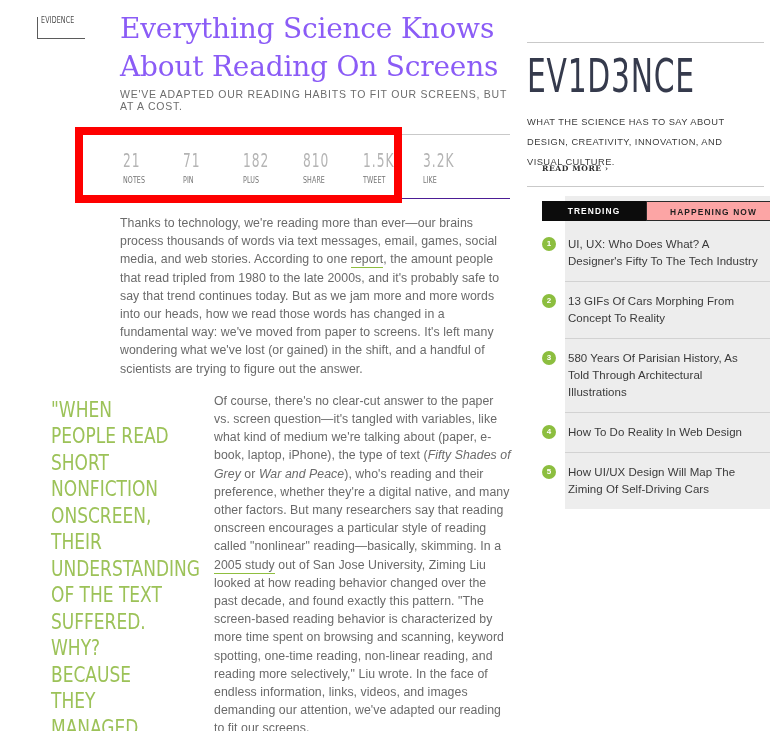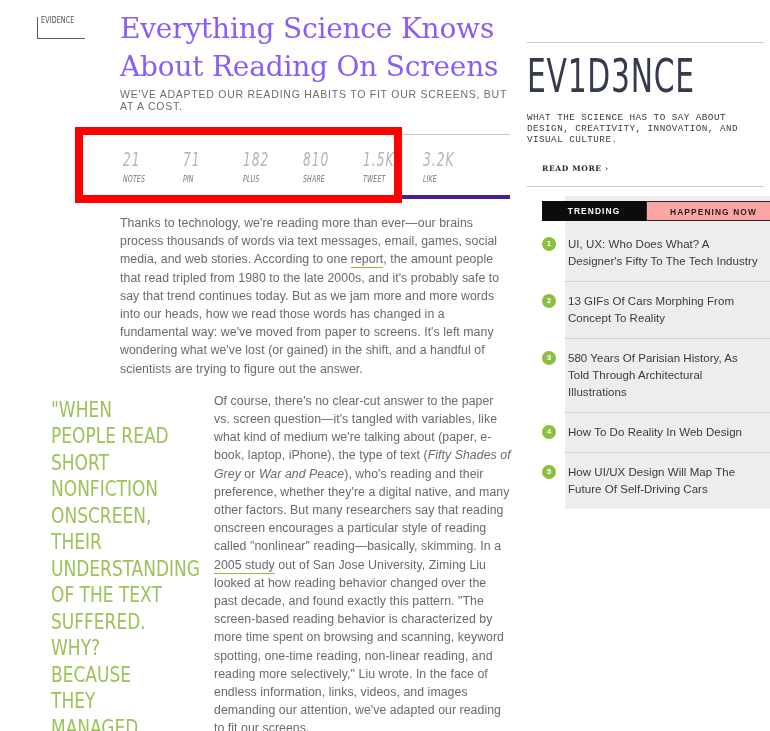--- a/index.html
+++ b/index.html
@@ -82,27 +82,26 @@
     margin: 0;
   }
 
   
   .share-bar {
     position: absolute;
     left: 120px;
     top: 134px;
     width: 390px;
     border-top: 1px solid #c9c9c9;
-    border-bottom: 4px solid #4c1d95;
+    border-bottom: 1px solid #4c1d95;
     height: 65px;
     box-sizing: border-box;
     display: flex;
     align-items: center;
     padding-left: 3px;
-    font-style: italic;
   }
   .share-item {
     width: 60px;
     text-align: left;
     padding-top: 2px;
   }
   .share-count {
     font-family: "Liberation Sans Narrow", "DejaVu Sans Condensed", "Liberation Sans", sans-serif;
     font-size: 20px;
     color: #b4b4b4;
@@ -199,23 +198,23 @@
     transform: scaleX(0.72);
     transform-origin: left top;
     white-space: nowrap;
     font-weight: 400;
   }
   .sidebar-tagline {
     position: absolute;
     left: 0;
     top: 112px;
     width: 218px;
-    font-family: Liberation Mono, monospace;
+    font-family: Liberation Sans, sans-serif;
     font-size: 9.3px;
-    line-height: 11px;
+    line-height: 20px;
     letter-spacing: 0.45px;
     color: #3b3b3b;
     text-transform: uppercase;
     font-weight: 400;
   }
   .sidebar-readmore {
     position: absolute;
     left: 15px;
     top: 164px;
     font-family: "DejaVu Serif", "Liberation Serif", serif;
@@ -388,21 +387,21 @@
         <div class="trending-item">
           <span class="rank-badge">3</span>
           <span class="trending-title">580 Years Of Parisian History, As Told Through Architectural Illustrations</span>
         </div>
         <div class="trending-item">
           <span class="rank-badge">4</span>
           <span class="trending-title">How To Do Reality In Web Design</span>
         </div>
         <div class="trending-item">
           <span class="rank-badge">5</span>
-          <span class="trending-title">How UI/UX Design Will Map The Future Of Self-Driving Cars</span>
+          <span class="trending-title">How UI/UX Design Will Map The Ziming Of Self-Driving Cars</span>
         </div>
       </div>
 
     <div class="tabs" id="tabs">
         <div class="tab active">TRENDING</div>
         <div class="tab inactive">HAPPENING NOW</div>
       </div>
   </div>
 
 </div>

